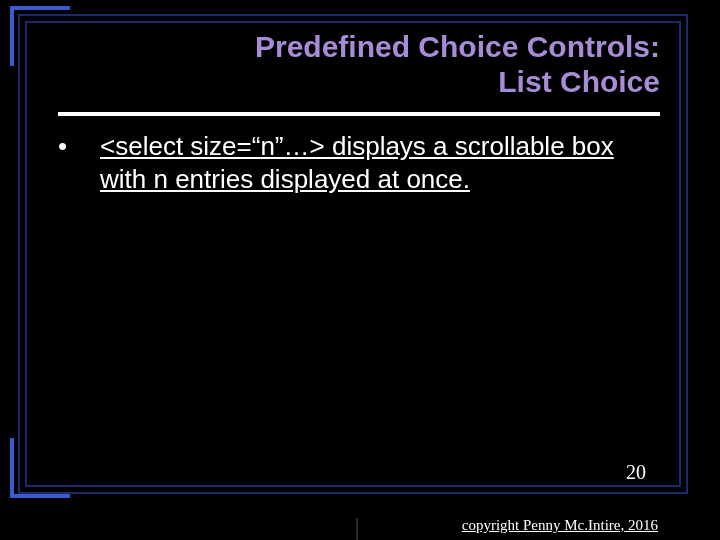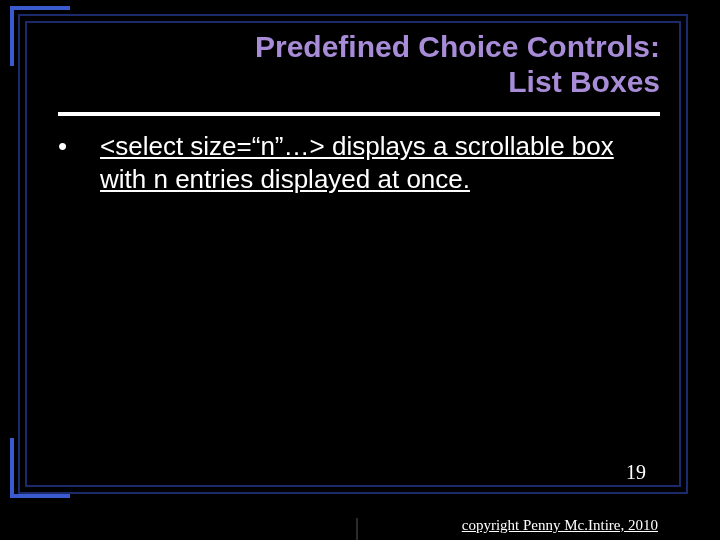--- a/index.html
+++ b/index.html
@@ -143,27 +143,27 @@
   <div class="frame"></div>
   <div class="frame-inner"></div>
 
   <div class="corner-tl-h"></div>
   <div class="corner-tl-v"></div>
   <div class="corner-bl-h"></div>
   <div class="corner-bl-v"></div>
 
   <div class="title">
     <span>Predefined Choice Controls:</span><br>
-    <span>List Boxes</span>
+    <span>List Choice</span>
   </div>
   <div class="title-rule"></div>
 
   <div class="body">
     <div class="bullet-row">
       <div class="bullet-dot">•</div>
       <div class="bullet-text">&lt;select size=“n”…&gt; displays a scrollable box with n entries displayed at once.</div>
     </div>
   </div>
 
-  <div class="slidenum">19</div>
-  <div class="copyright">copyright Penny Mc.Intire, 2010</div>
+  <div class="slidenum">20</div>
+  <div class="copyright">copyright Penny Mc.Intire, 2016</div>
   <div class="bottom-tick"></div>
 </div>
 
 </body></html>

